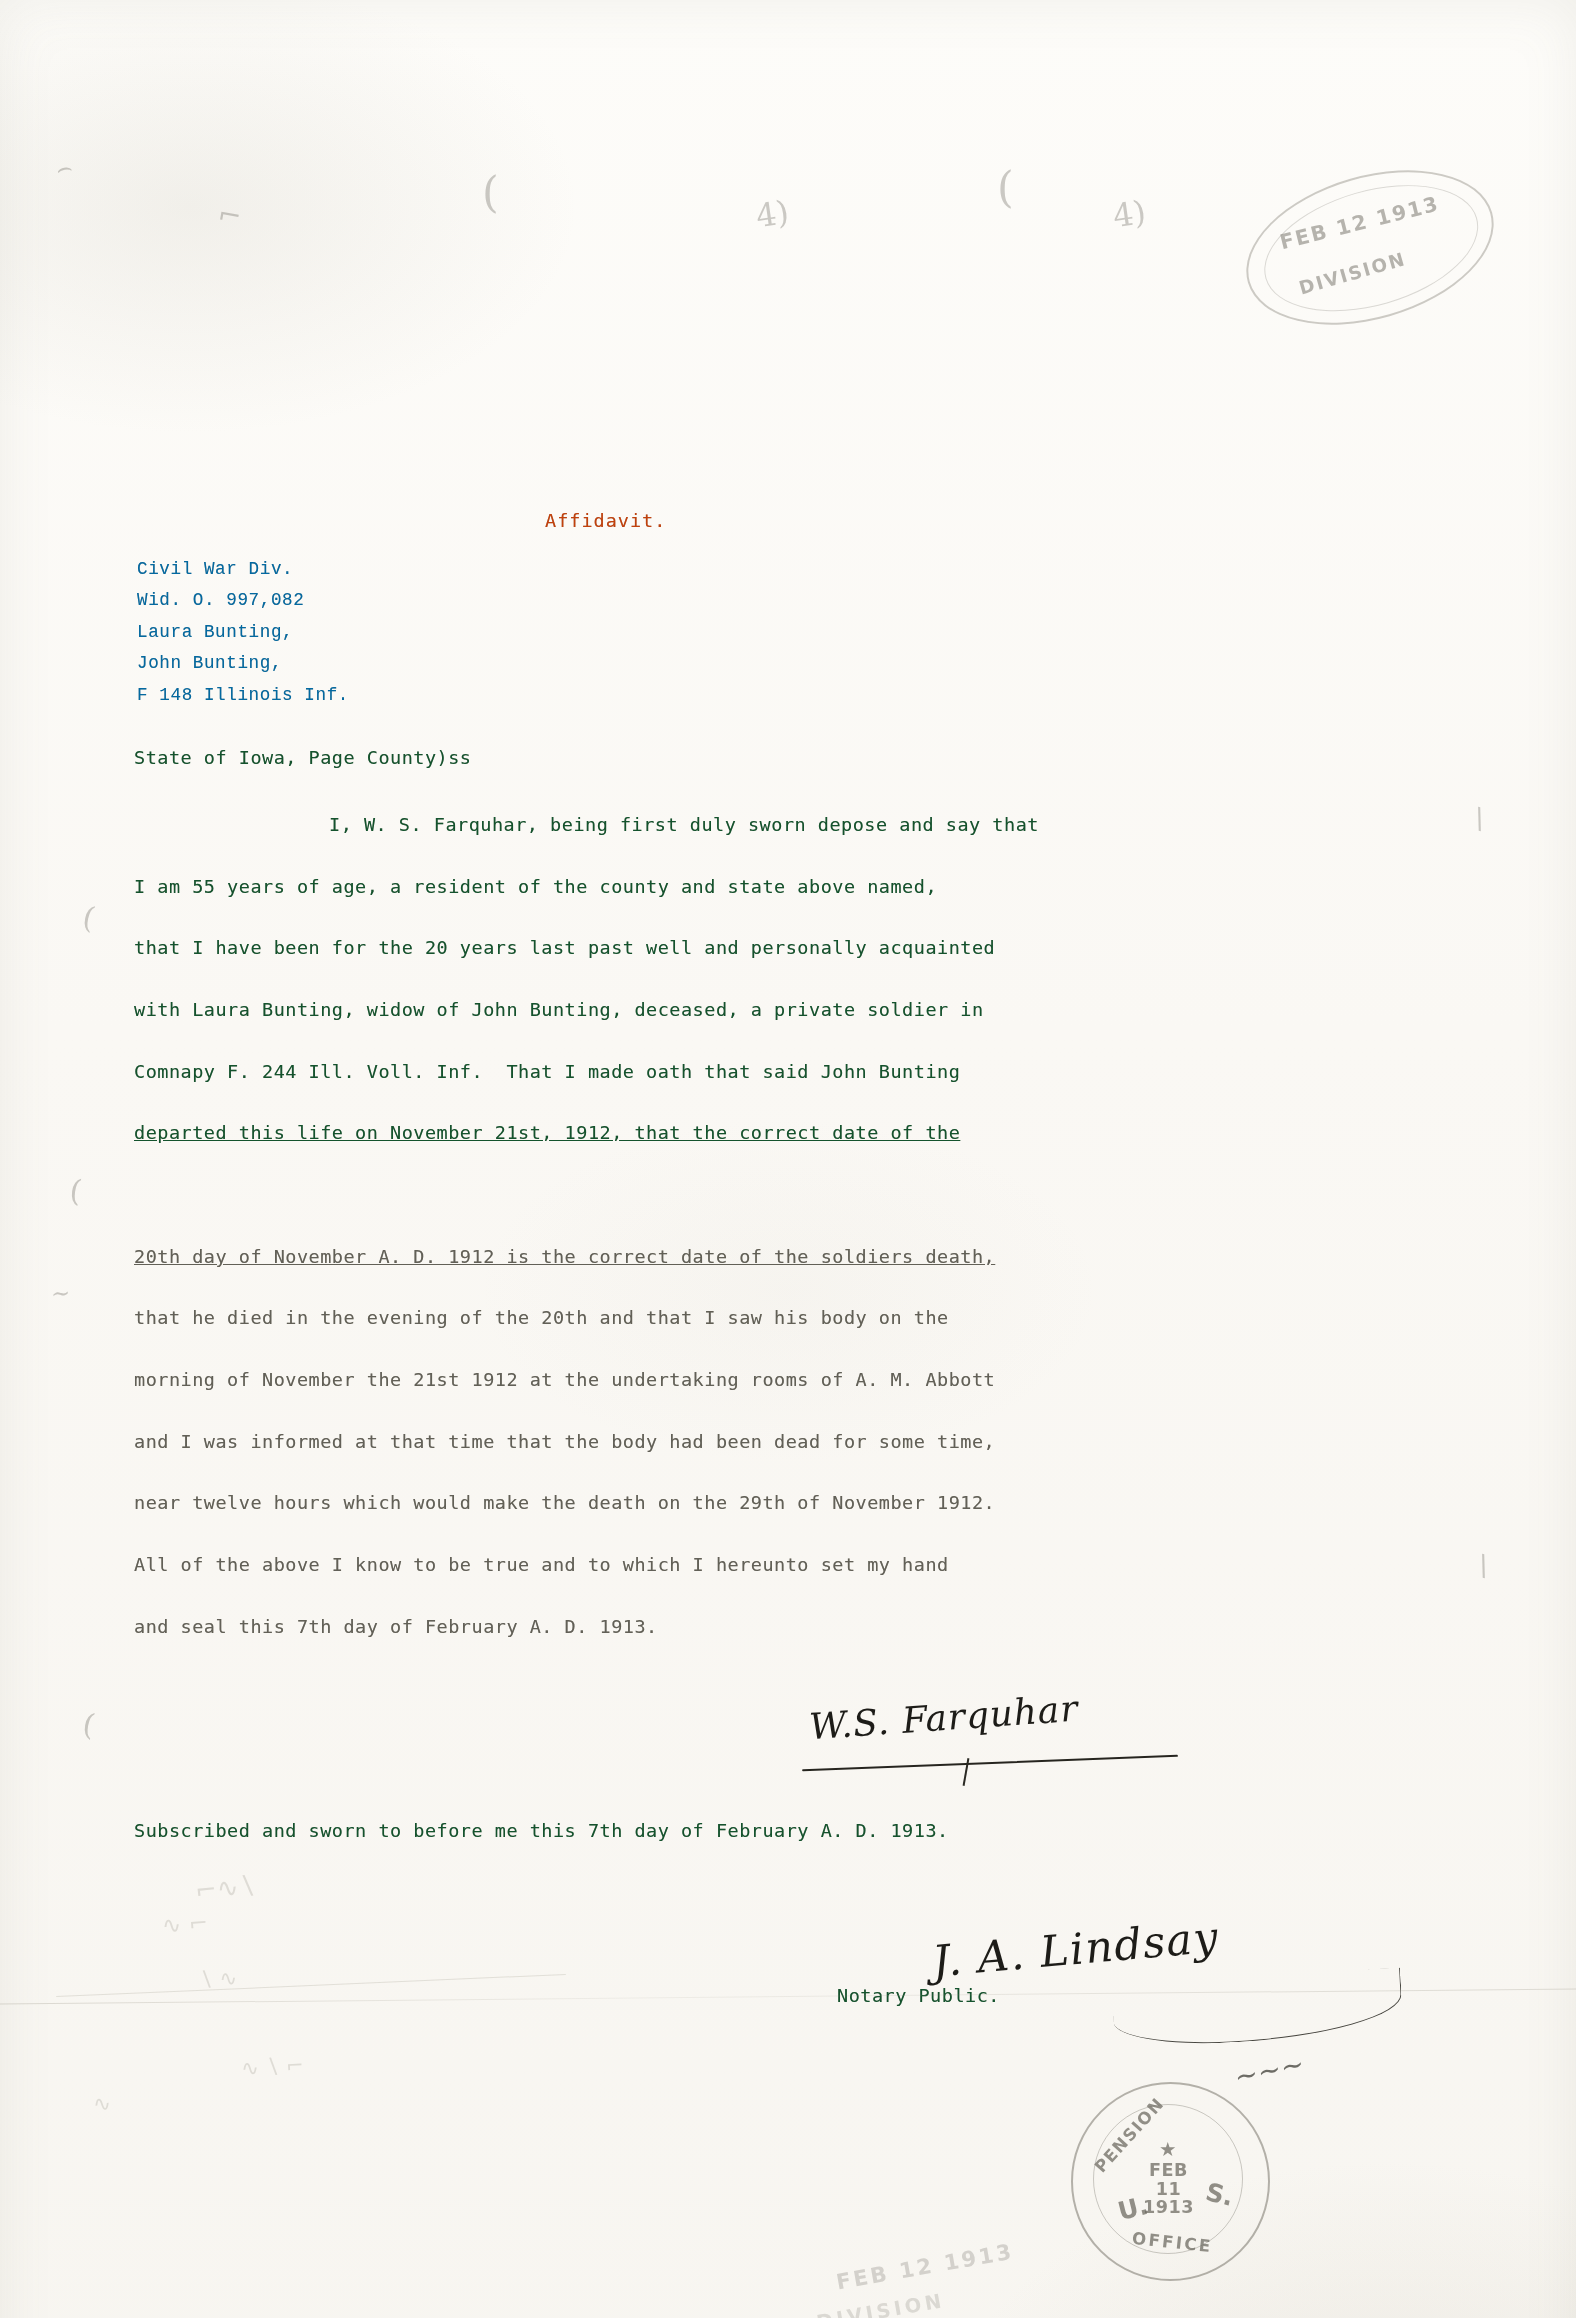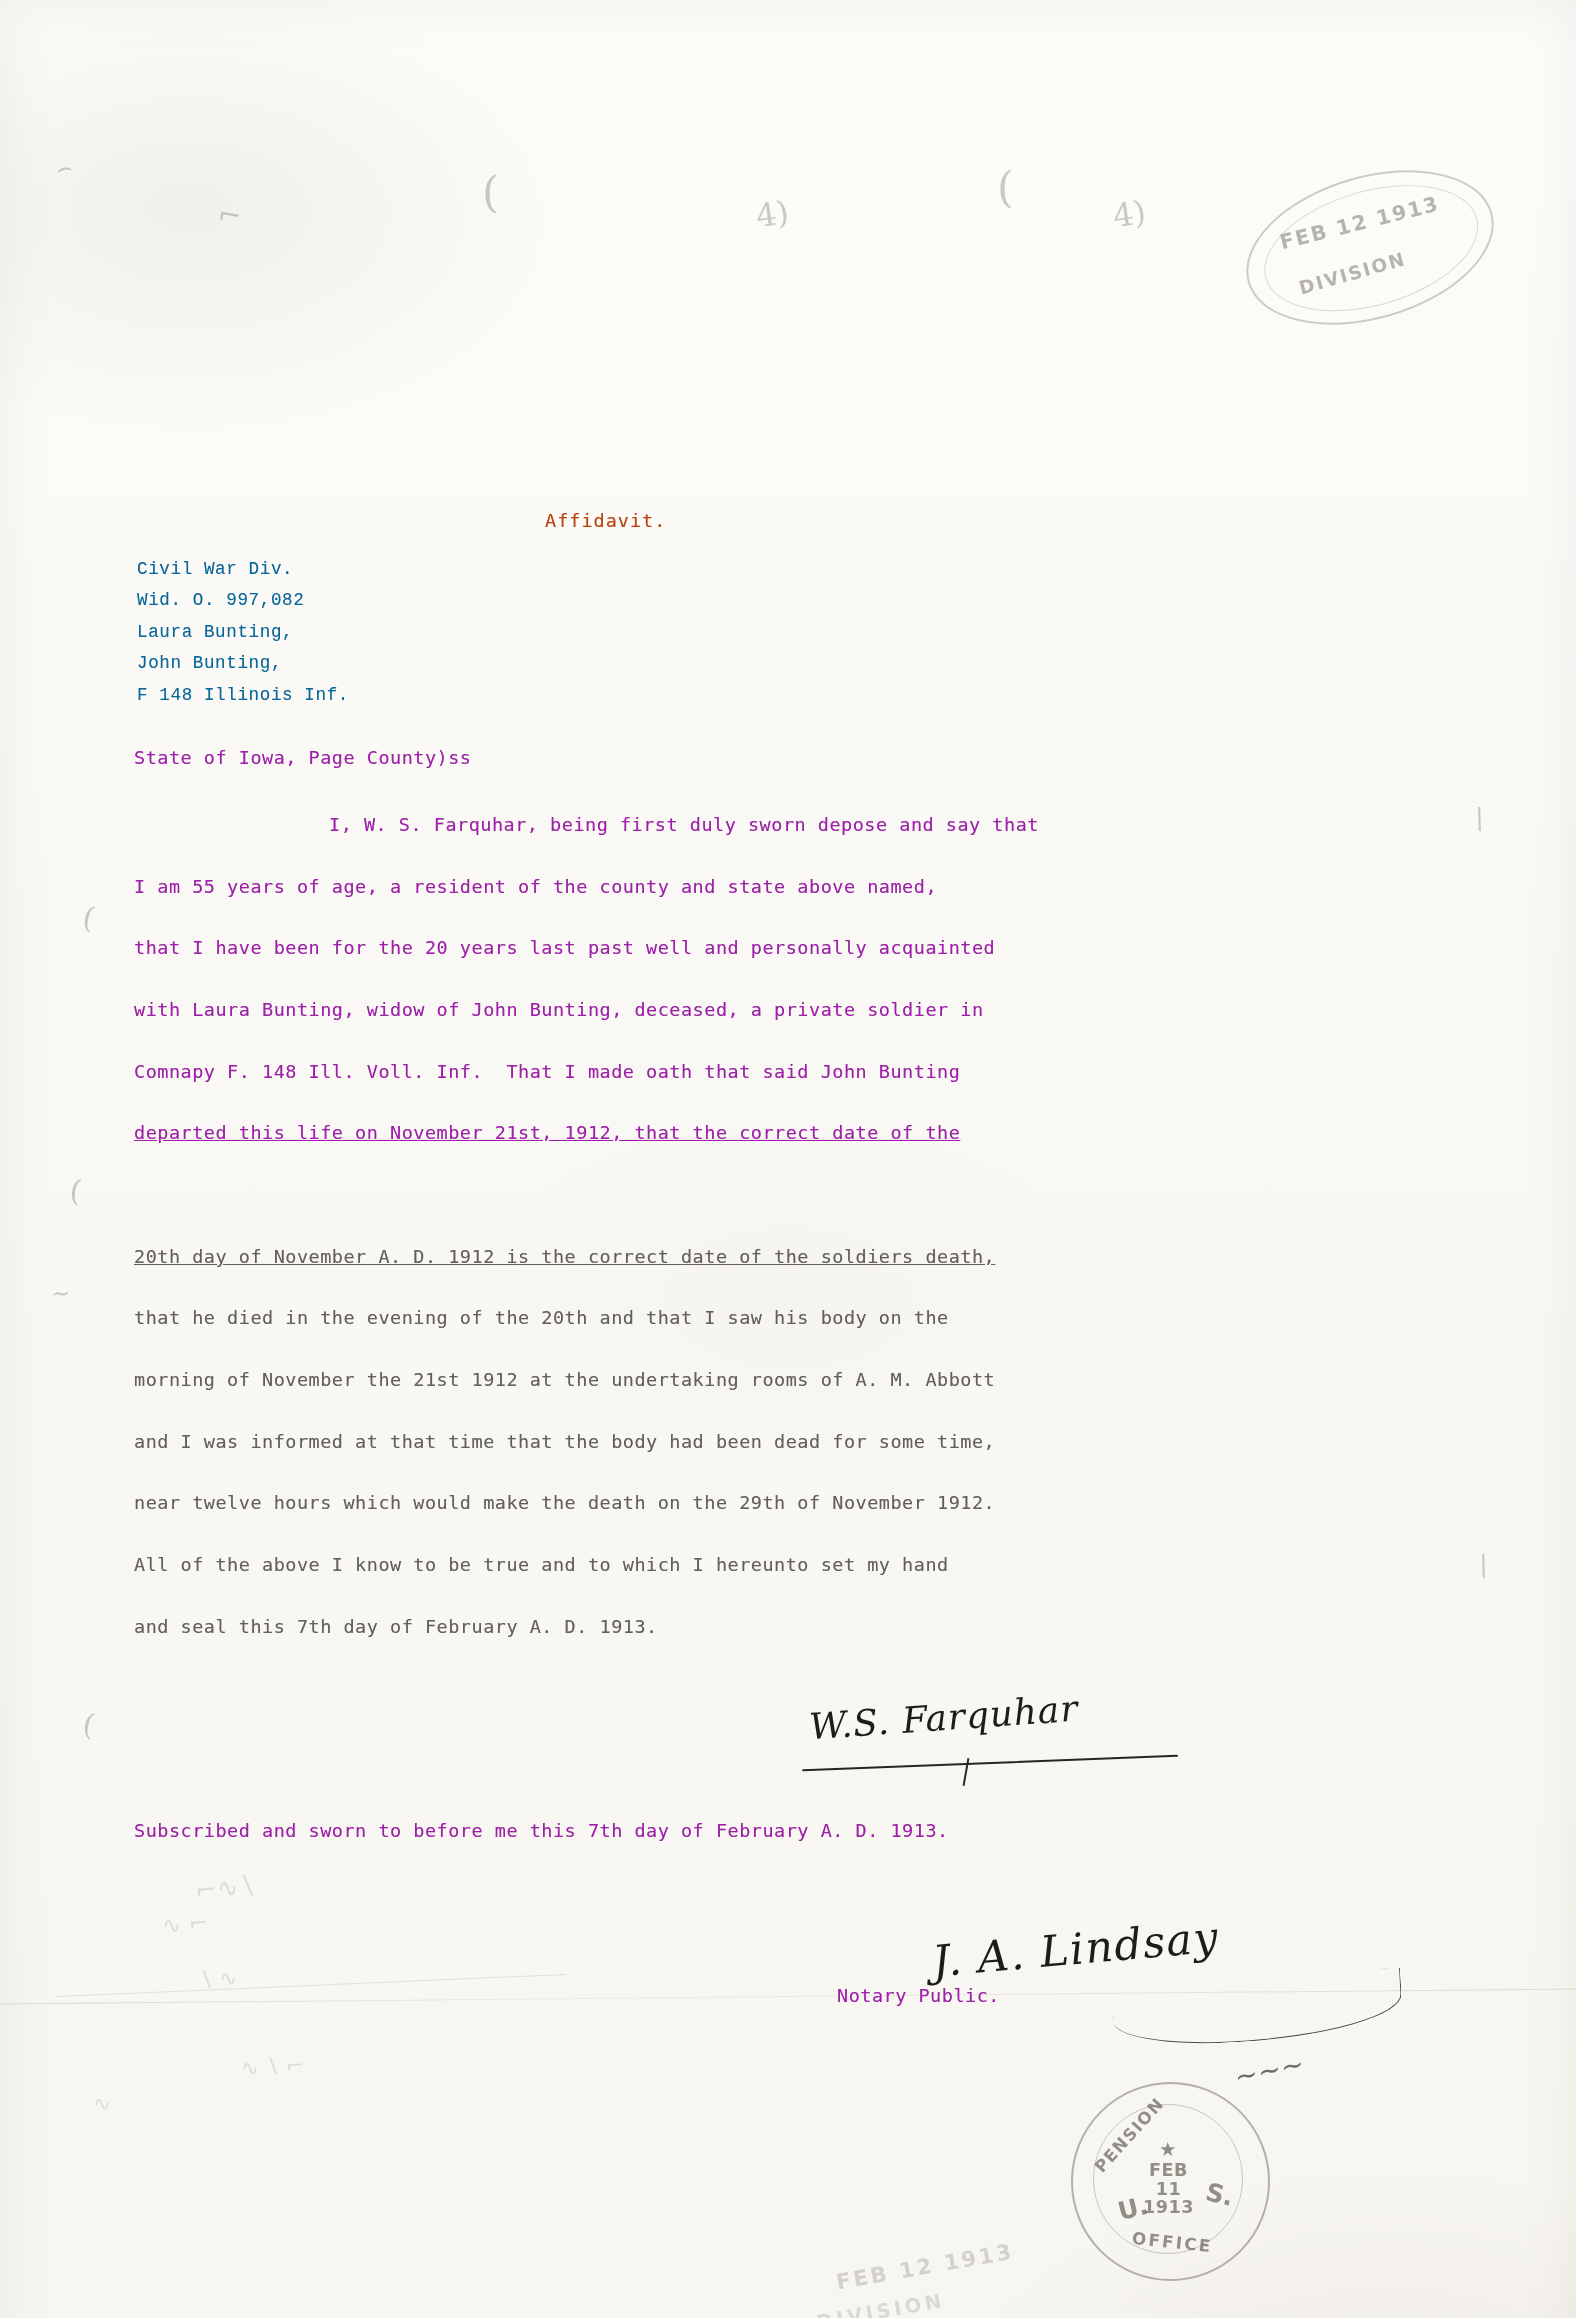--- a/index.html
+++ b/index.html
@@ -80,21 +80,21 @@
   }
   .header-line {
     font-size: 17.6px;
     letter-spacing: 0.6px;
     color: #0369a1;
     font-family: Liberation Mono, monospace;
   }
   .body-line {
     font-size: 18.5px;
     letter-spacing: 0.5px;
-    color: #a21caf;
+    color: #14532d;
   }
   .faded {
     color: #56544a;
     opacity: 0.92;
   }
 
   
   .handwriting {
     position: absolute;
     font-family: "DejaVu Serif", serif;
@@ -340,21 +340,21 @@
     <div class="line header-line" style="left:137px; top:622px;">Laura Bunting,</div>
     <div class="line header-line" style="left:137px; top:653px;">John Bunting,</div>
     <div class="line header-line" style="left:137px; top:685px;">F 148 Illinois Inf.</div>
 
     <div class="line body-line" style="left:134px; top:747px;">State of Iowa, Page County)ss</div>
 
     <div class="line body-line" style="left:329px; top:814px;">I, W. S. Farquhar, being first duly sworn depose and say that</div>
     <div class="line body-line" style="left:134px; top:876px;">I am 55 years of age, a resident of the county and state above named,</div>
     <div class="line body-line" style="left:134px; top:937px;">that I have been for the 20 years last past well and personally acquainted</div>
     <div class="line body-line" style="left:134px; top:999px;">with Laura Bunting, widow of John Bunting, deceased, a private soldier in</div>
-    <div class="line body-line" style="left:134px; top:1061px;">Comnapy F. 148 Ill. Voll. Inf.  That I made oath that said John Bunting</div>
+    <div class="line body-line" style="left:134px; top:1061px;">Comnapy F. 244 Ill. Voll. Inf.  That I made oath that said John Bunting</div>
     <div class="line body-line" style="left:134px; top:1122px;text-decoration:underline;">departed this life on November 21st, 1912, that the correct date of the</div>
     <div class="line body-line faded" style="left:134px; top:1246px;text-decoration:underline;">20th day of November A. D. 1912 is the correct date of the soldiers death,</div>
     <div class="line body-line faded" style="left:134px; top:1307px;">that he died in the evening of the 20th and that I saw his body on the</div>
     <div class="line body-line faded" style="left:134px; top:1369px;">morning of November the 21st 1912 at the undertaking rooms of A. M. Abbott</div>
     <div class="line body-line faded" style="left:134px; top:1431px;">and I was informed at that time that the body had been dead for some time,</div>
     <div class="line body-line faded" style="left:134px; top:1492px;">near twelve hours which would make the death on the 29th of November 1912.</div>
     <div class="line body-line faded" style="left:134px; top:1554px;">All of the above I know to be true and to which I hereunto set my hand</div>
     <div class="line body-line faded" style="left:134px; top:1616px;">and seal this 7th day of February A. D. 1913.</div>
 
     <div class="line body-line" style="left:134px; top:1820px;">Subscribed and sworn to before me this 7th day of February A. D. 1913.</div>

